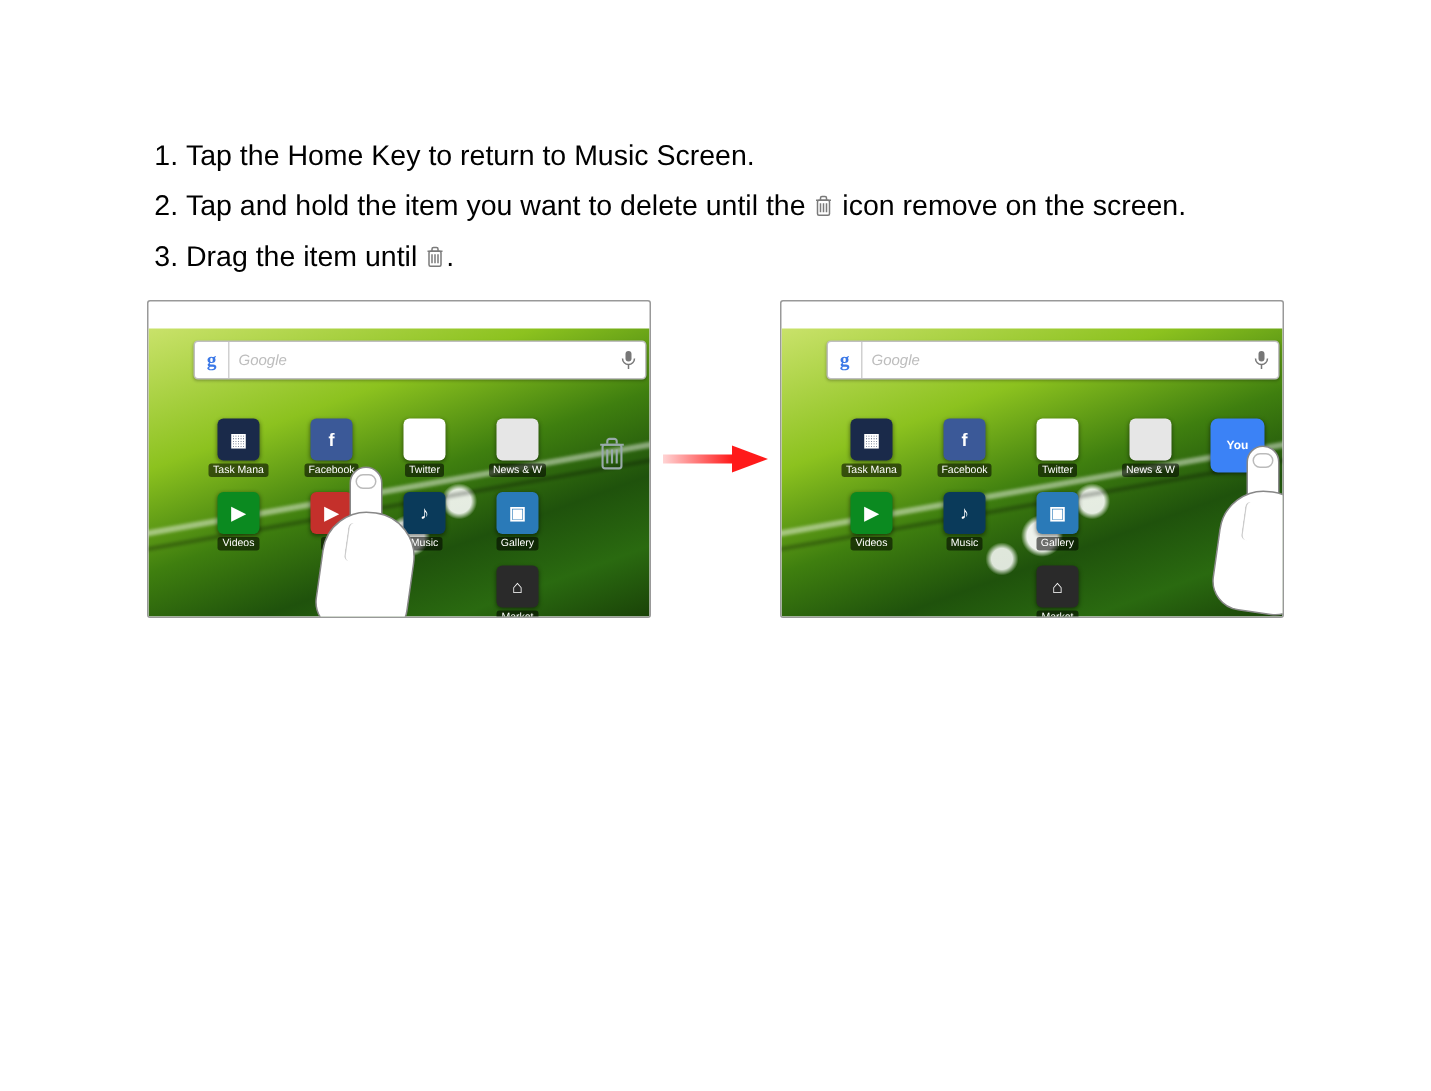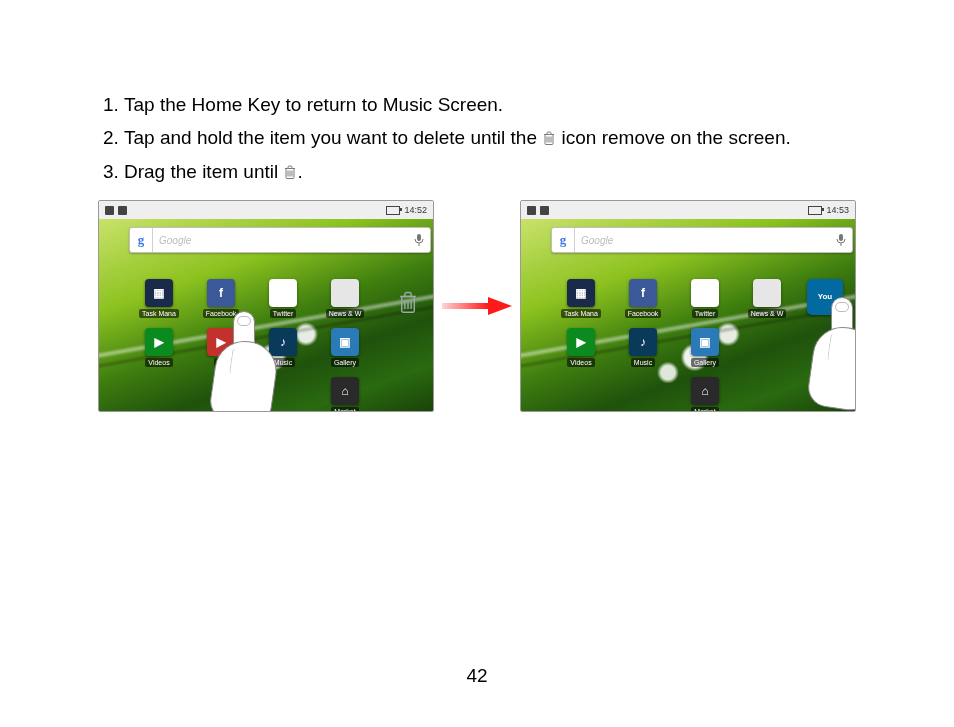--- a/index.html
+++ b/index.html
@@ -46,21 +46,21 @@
   .ico-gal{background:#2a7ab8}
   .ico-market{background:#2a2a2a}
   .hometrash{position:absolute;right:14px;top:88px}
   .finger{position:absolute;width:70px;height:110px;pointer-events:none}
   .finger .f1{position:absolute;left:28px;top:0;width:20px;height:46px;background:#fff;border:1px solid #888;border-radius:12px 12px 8px 8px}
   .finger .f1:before{content:"";position:absolute;left:3px;top:4px;width:12px;height:8px;border:1px solid #bbb;border-radius:6px}
   .finger .hand{position:absolute;left:8px;top:30px;width:60px;height:80px;background:#fff;border:1px solid #888;border-radius:30px 30px 20px 20px;transform:rotate(8deg)}
   .finger .hand:after{content:"";position:absolute;left:14px;top:8px;width:8px;height:26px;border-left:1px solid #ccc;border-radius:4px}
   .arrow{width:76px;display:flex;align-items:center;justify-content:center;margin:0 8px}
   .arrow svg{display:block}
-  .redico{position:absolute;right:12px;top:78px;width:36px;height:36px;background:#0369a1;border-radius:5px;box-shadow:0 1px 3px rgba(0,0,0,0.5);display:flex;align-items:center;justify-content:center}
+  .redico{position:absolute;right:12px;top:78px;width:36px;height:36px;background:#3b82f6;border-radius:5px;box-shadow:0 1px 3px rgba(0,0,0,0.5);display:flex;align-items:center;justify-content:center}
   .redico .yt{font-size:8px;color:#fff;line-height:1;text-align:center;font-weight:bold}
   .pagenum{position:absolute;bottom:40px;left:0;right:0;text-align:center;font-size:19px}
 </style>
 </head>
 <body>
 
 <div class="page">
 
 
   <ol class="steps">
@@ -94,30 +94,20 @@
               <path d="M2 4.5h10M5 4V3c0-.5.5-1 1-1h2c.5 0 1 .5 1 1v1"></path>
             </g>
           </svg>
       </span><span>.</span>
     </li>
   </ol>
 
   <div class="figs">
 
     <div class="shot">
-      <div class="statusbar">
-        <div class="left">
-          <span class="sb-ico"></span>
-          <span class="sb-ico"></span>
-        </div>
-        <div class="right">
-          <span class="batt"></span>
-          <span>14:52</span>
-        </div>
-      </div>
       <div class="wall">
         <div class="leafedge"></div>
         <div class="leafedge2"></div>
       </div>
       <div class="search">
         <div class="g">
             <span>g</span>
           </div>
         <div class="ph">Google</div>
         <div class="mic">
@@ -198,30 +188,20 @@
               <stop offset="0" stop-color="#ffd4d4"></stop>
               <stop offset="1" stop-color="#ff1a1a"></stop>
             </linearGradient>
           </defs>
         <rect x="0" y="9" width="46" height="6" fill="url(#rg)"></rect>
         <polygon points="46,3 70,12 46,21" fill="#ff1a1a"></polygon>
       </svg>
     </div>
 
     <div class="shot">
-      <div class="statusbar">
-        <div class="left">
-          <span class="sb-ico"></span>
-          <span class="sb-ico"></span>
-        </div>
-        <div class="right">
-          <span class="batt"></span>
-          <span>14:53</span>
-        </div>
-      </div>
       <div class="wall">
         <div class="leafedge"></div>
         <div class="leafedge2"></div>
       </div>
       <div class="search">
         <div class="g">
             <span>g</span>
           </div>
         <div class="ph">Google</div>
         <div class="mic">
@@ -278,14 +258,13 @@
         <div class="yt">You</div>
       </div>
       <div class="finger" style="right:-18px;top:96px">
         <div class="f1"></div>
           <div class="hand"></div>
       </div>
     </div>
 
   </div>
 
-  <div class="pagenum">42</div>
 </div>
 
 </body></html>

